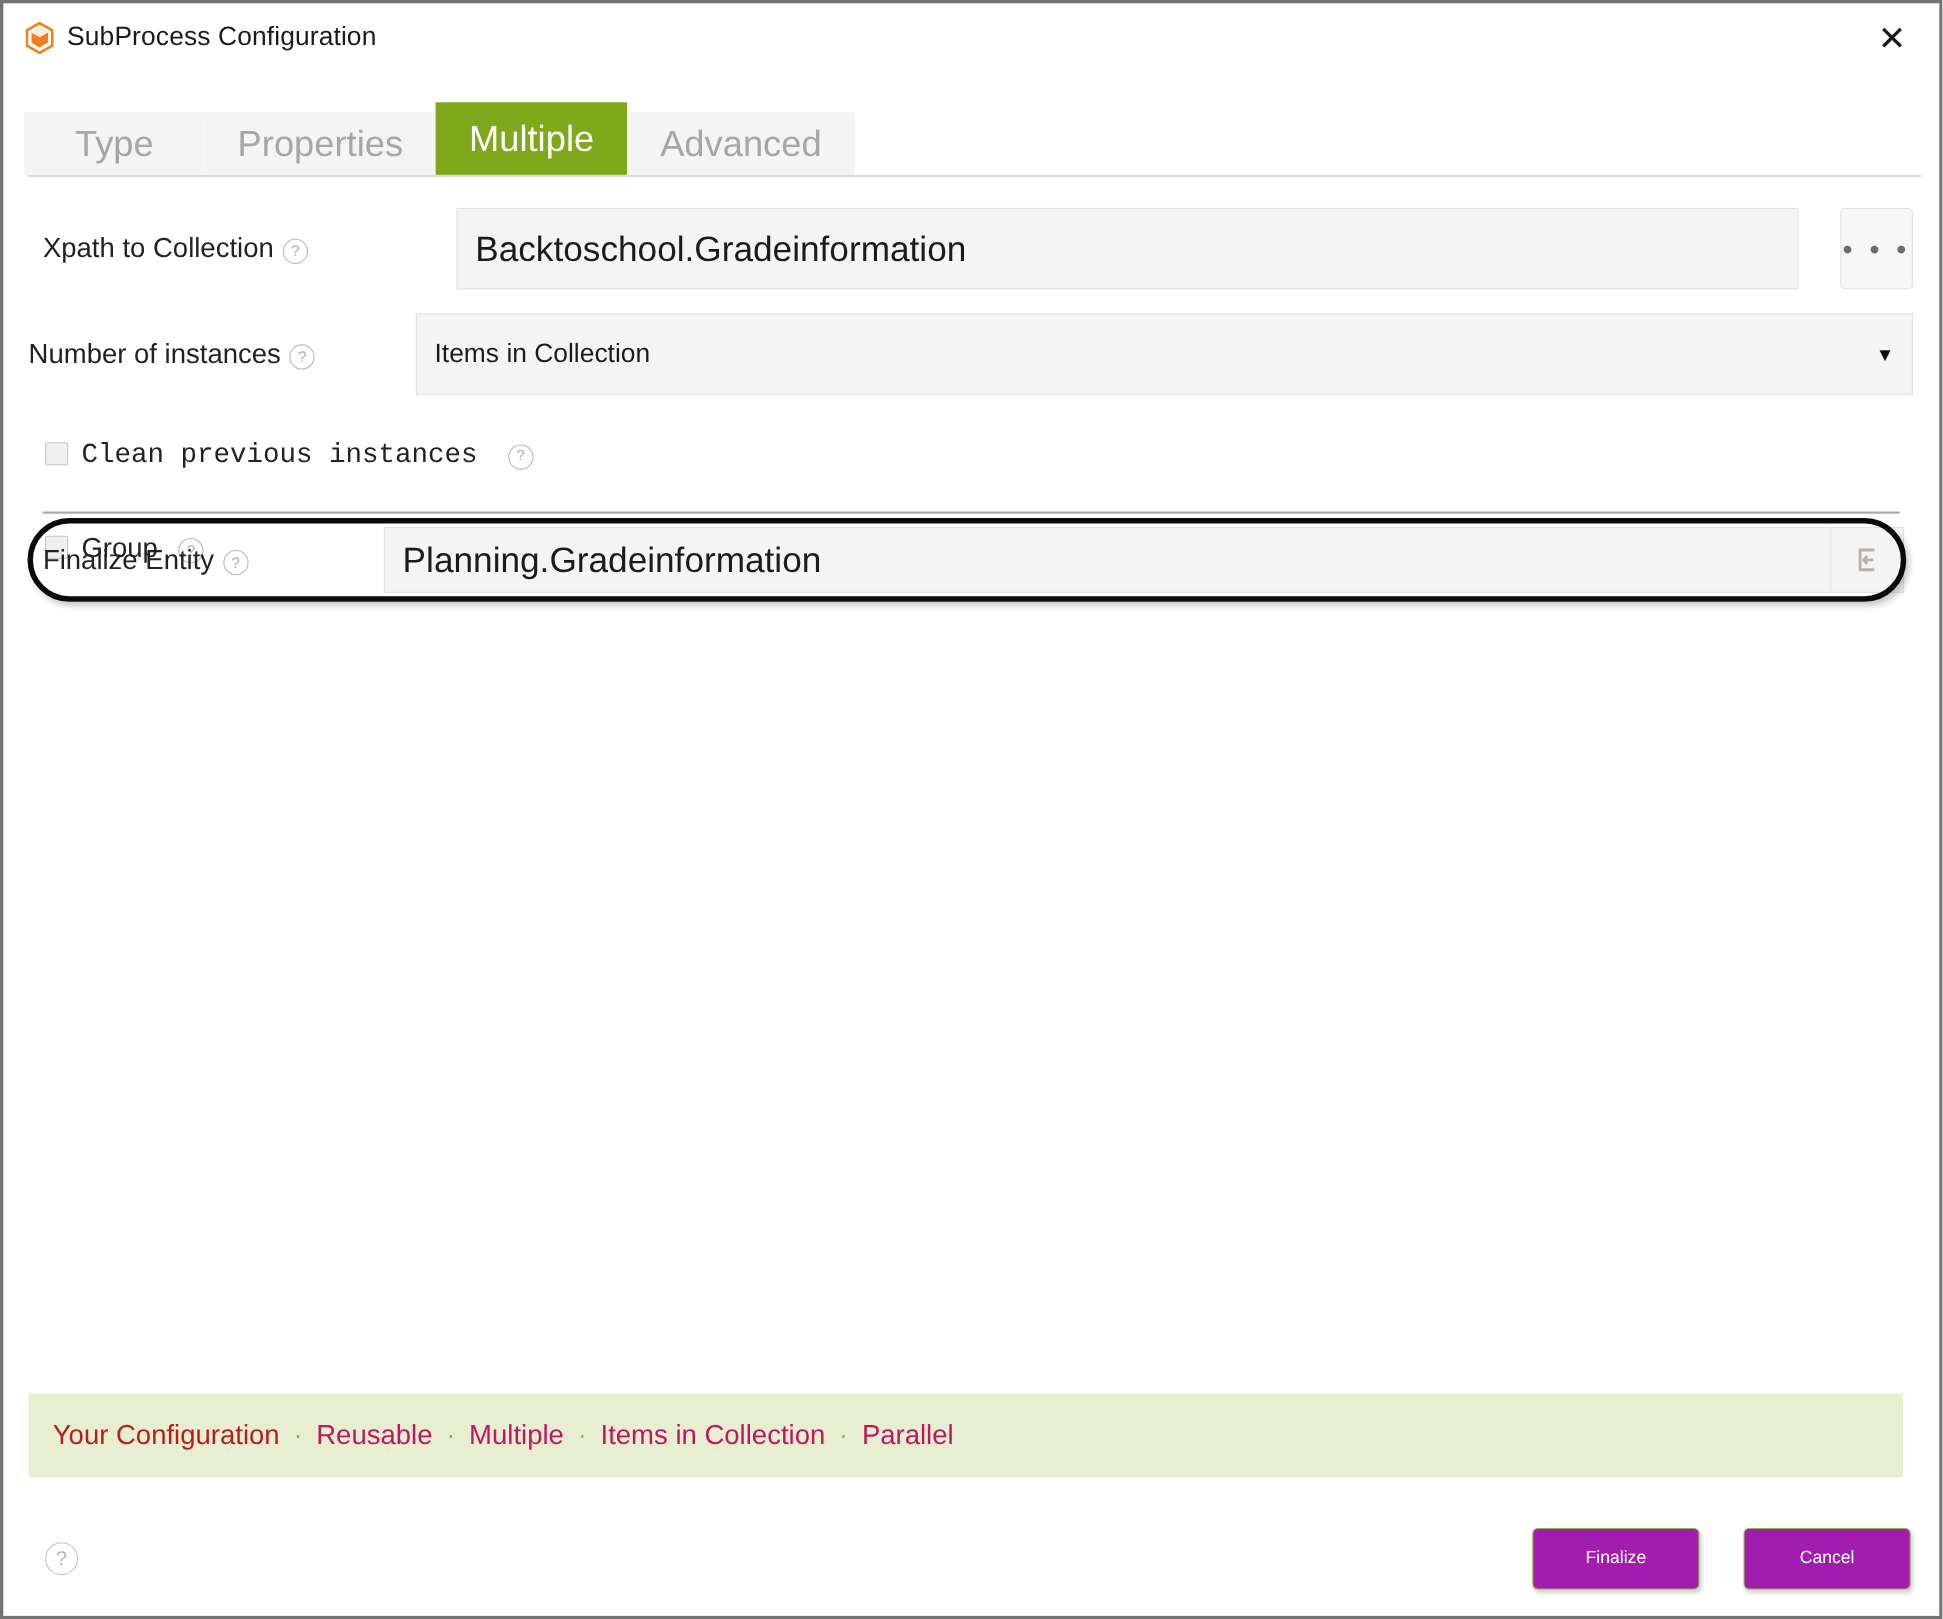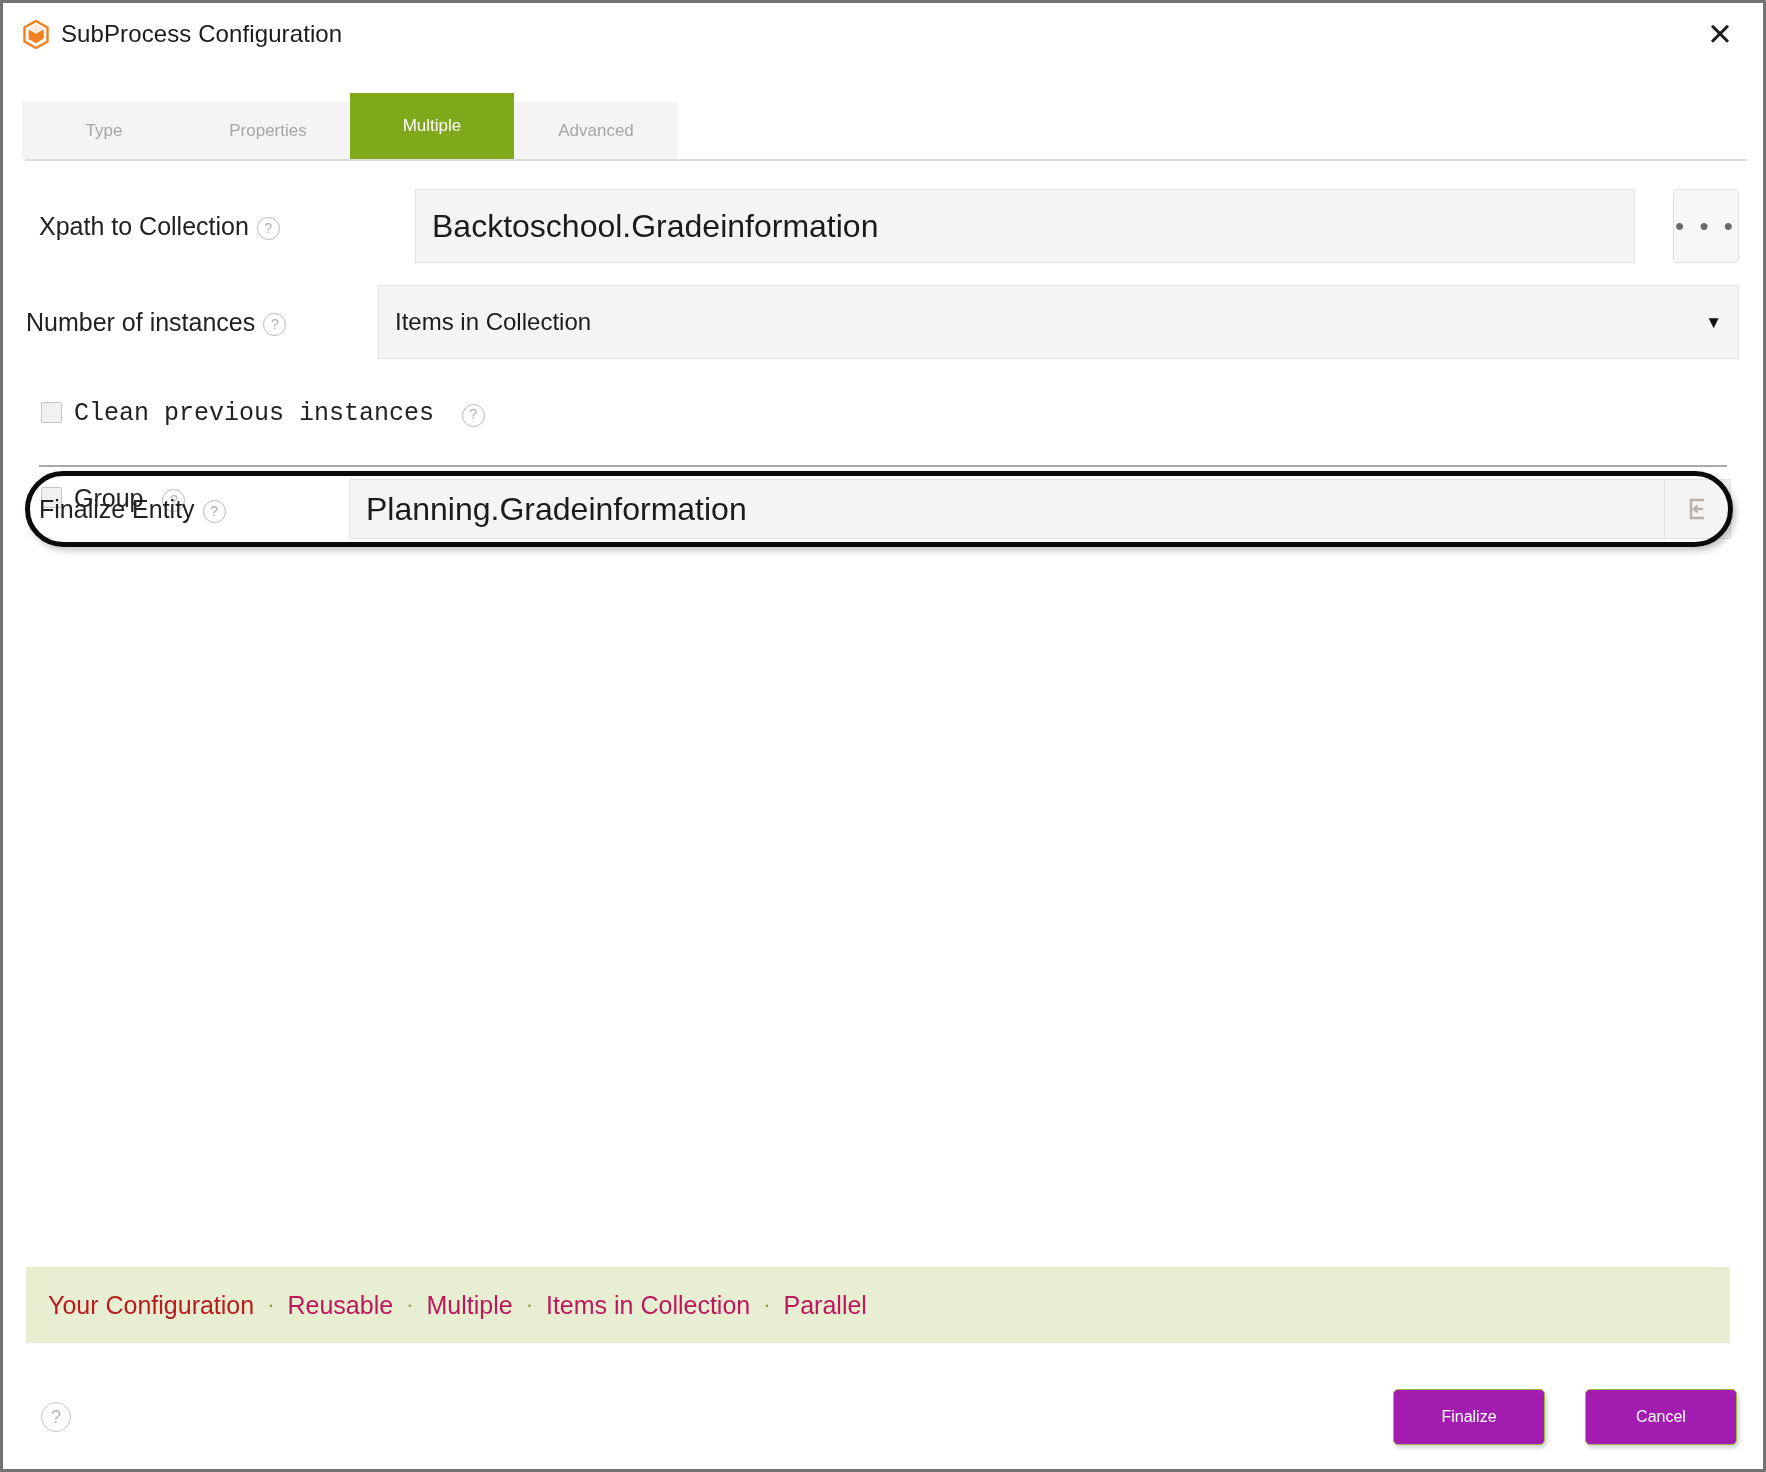--- a/index.html
+++ b/index.html
@@ -70,21 +70,21 @@
     left: 19px; top: 90px;
     display: flex;
     align-items: flex-end;
   }
   .tab {
     height: 57px;
     min-width: 164px;
     display: flex;
     align-items: center;
     justify-content: center;
-    font-size: 17px;
+    font-size: 33px;
     color: #a6a6a6;
     background: #f4f4f4;
     box-sizing: border-box;
     cursor: pointer;
     user-select: none;
     padding: 0 30px;
   }
   .tab.active {
     background: #7fa81b;
     color: #ffffff;

